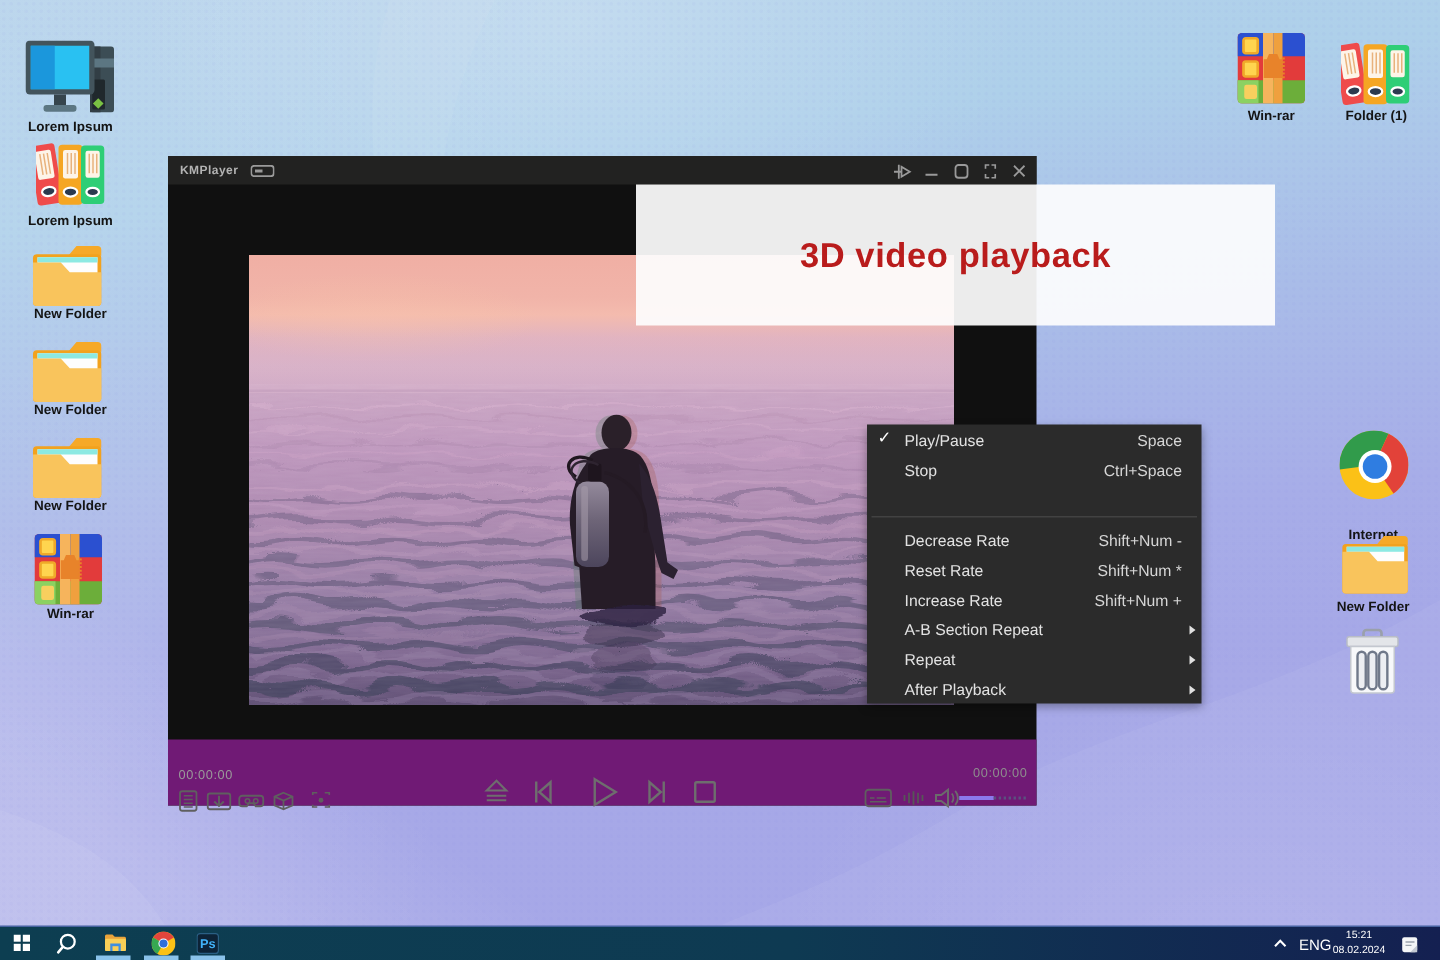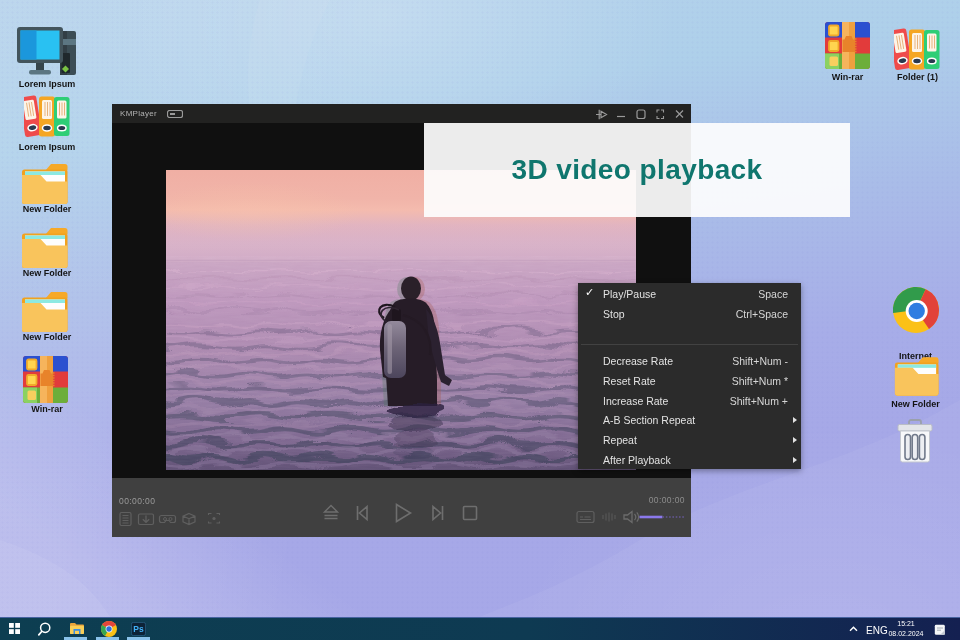--- a/index.html
+++ b/index.html
@@ -8,28 +8,28 @@
  radial-gradient(rgba(128,132,226,.06) 1px, rgba(128,132,226,0) 1.4px),
  radial-gradient(420px 300px at 385px 15px, rgba(255,255,255,.22), rgba(255,255,255,0) 70%),
  radial-gradient(520px 400px at 86% 104%, rgba(255,255,255,.09), rgba(255,255,255,0) 62%),
  linear-gradient(36deg, rgba(255,255,255,.16) 0 10%, rgba(255,255,255,0) 22%),
  linear-gradient(102deg, rgba(255,255,255,.10) 0 16%, rgba(255,255,255,0) 38%),
  linear-gradient(172deg, #b5d2eb 0%, #aed0ea 20%, #a9bce8 40%, #a7ade8 58%, #a6a8e7 72%, #a7a8e8 100%);
  background-size:5px 5px,auto,auto,auto,auto,auto}
 .lb{position:absolute;font-size:9px;font-weight:bold;color:#141414;text-align:center;white-space:nowrap;transform:translateX(-50%)}
 
 #win{position:absolute;left:112px;top:104px;width:579px;height:433px;background:#101010}
-#tbar{position:absolute;left:0;top:0;right:0;height:19px;background:#222221;color:#a7a7a7;font-size:9.5px;font-weight:normal}
+#tbar{position:absolute;left:0;top:0;right:0;height:19px;background:#222221;color:#a7a7a7;font-size:9.5px;font-weight:bold}
 #tbar .t{position:absolute;left:8px;top:5px;font-size:8px;letter-spacing:.3px;color:#b3b3b3}
-#cbar{position:absolute;left:0;bottom:0;right:0;height:59px;background:#404040}
+#cbar{position:absolute;left:0;bottom:0;right:0;height:44px;background:#701a75}
 .ct{position:absolute;color:#9a9a9a;font-size:8.5px;letter-spacing:.4px}
 
 #banner{position:absolute;left:424px;top:123px;width:426px;height:94px;background:rgba(253,253,253,.93);
  display:flex;align-items:center;justify-content:center}
-#banner span{font-size:28px;font-weight:bold;color:#0f766e;letter-spacing:.4px}
+#banner span{font-size:23px;font-weight:bold;color:#b91c1c;letter-spacing:.4px}
 
 #menu{position:absolute;left:578px;top:283px;width:223px;height:186px;background:#2b2b2b;box-shadow:0 2px 6px rgba(0,0,0,.35)}
 .mi{position:absolute;left:0;right:0;height:20px;display:flex;align-items:center;color:#e2e2e2;font-size:10.5px}
 .mi .n{position:absolute;left:25px}
 .mi .a{position:absolute;right:13px;color:#d6d6d6}
 .mi .ar{position:absolute;right:4px;width:0;height:0;border-left:4px solid #e0e0e0;border-top:3.5px solid transparent;border-bottom:3.5px solid transparent}
 .sep{position:absolute;left:3px;right:3px;height:1px;background:#424242}
 .chk{position:absolute;left:7px;top:3px;color:#fff;font-size:11px;line-height:1}
 
 #task{position:absolute;left:0;top:617px;width:960px;height:23px;background:linear-gradient(90deg,#0d3e51 0%,#0e3a52 55%,#142051 100%);border-top:1px solid #46629f}

